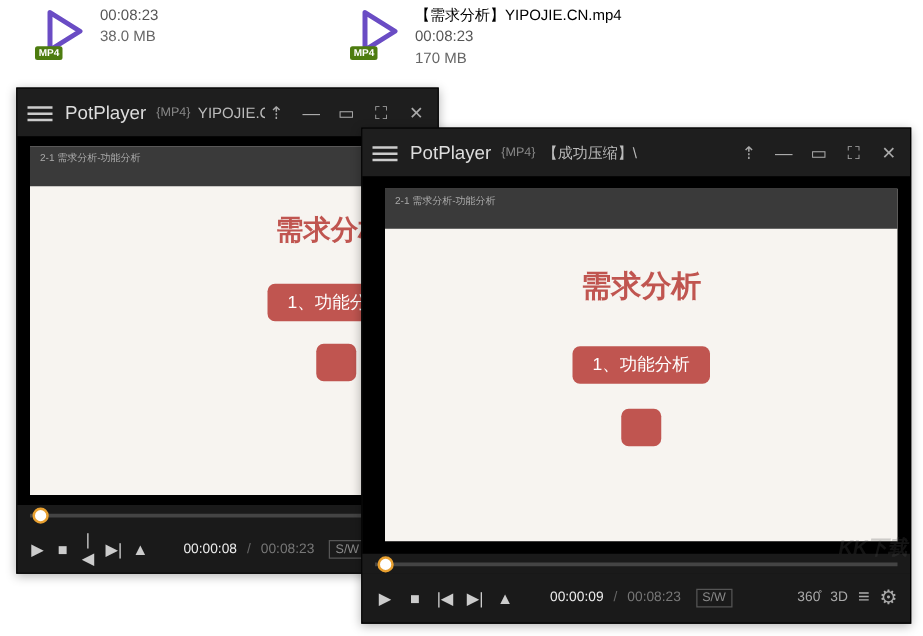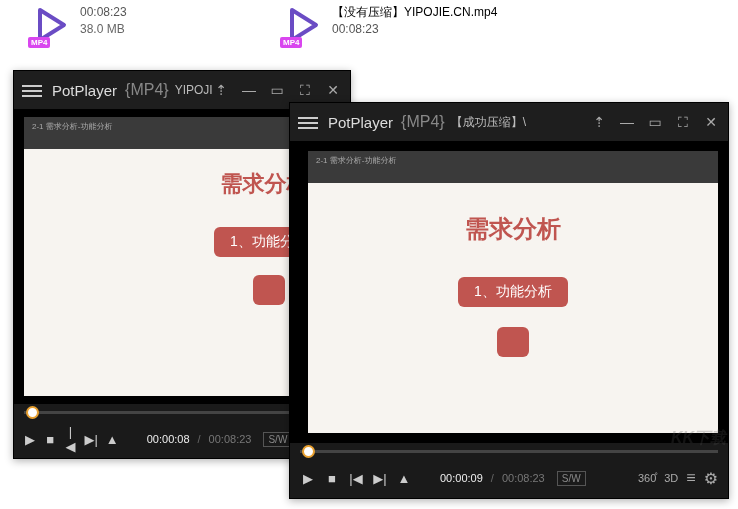--- a/index.html
+++ b/index.html
@@ -1,35 +1,35 @@
 <!DOCTYPE html>
 <html><head>
 <meta charset="utf-8">
 <style>
 * { margin: 0; padding: 0; box-sizing: border-box; }
 body { font-family: "Microsoft YaHei", Arial, sans-serif; background: #fff; width: 738px; height: 509px; position: relative; overflow: hidden; }
 
 .file-item { position: absolute; display: flex; gap: 8px; }
 .file-icon { width: 42px; height: 42px; position: relative; }
 .file-icon svg { width: 42px; height: 42px; }
-.mp4-badge { position: absolute; bottom: -2px; left: -2px; background: #d946ef; color: #fff; font-size: 8px; padding: 1px 3px; border-radius: 2px; font-weight: bold; }
+.mp4-badge { position: absolute; bottom: -2px; left: -2px; background: #4d7c0f; color: #fff; font-size: 8px; padding: 1px 3px; border-radius: 2px; font-weight: bold; }
 .file-info { display: flex; flex-direction: column; font-size: 12px; line-height: 1.4; }
 .file-name { color: #000; }
 .file-dur { color: #555; }
 .file-size { color: #666; }
 
 .player { position: absolute; background: #1a1a1a; border: 1px solid #000; box-shadow: 0 2px 8px rgba(0,0,0,0.3); }
 .player-1 { left: 13px; top: 70px; width: 338px; height: 389px; }
 .player-2 { left: 289px; top: 102px; width: 440px; height: 397px; }
 
 .titlebar { height: 38px; background: #1e1e1e; display: flex; align-items: center; padding: 0 8px; color: #ccc; }
 .hamburger { width: 20px; height: 16px; margin-right: 10px; cursor: pointer; }
 .hamburger div { height: 2px; background: #ccc; margin: 3px 0; }
 .app-name { font-size: 15px; color: #ddd; margin-right: 8px; }
-.fmt { font-size: 16px; color: #888; margin-right: 6px; }
+.fmt { font-size: 10px; color: #888; margin-right: 6px; }
 .file-title { font-size: 12px; color: #bbb; flex: 1; white-space: nowrap; overflow: hidden; }
 .title-ctrls { display: flex; gap: 10px; align-items: center; }
 .title-ctrls span { color: #aaa; cursor: pointer; font-size: 14px; display: inline-flex; align-items: center; justify-content: center; width: 18px; height: 18px; }
 
 .video-area { position: relative; background: #000; overflow: hidden; }
 .player-1 .video-area { height: 295px; }
 .player-2 .video-area { height: 302px; }
 .slide { position: absolute; background: #f7f4f0; }
 .player-1 .slide { left: 10px; top: 8px; right: -50px; bottom: 8px; }
 .player-2 .slide { left: 18px; top: 10px; right: 10px; bottom: 10px; }
@@ -76,22 +76,23 @@
 </div>
 
 <div class="file-item" style="left:282px; top:4px;">
   <div class="file-icon">
     <svg viewBox="0 0 42 42">
         <polygon points="10,6 34,21 10,36" fill="none" stroke="#6a4cc4" stroke-width="4" stroke-linejoin="round"></polygon>
       </svg>
     <span class="mp4-badge">MP4</span>
   </div>
   <div class="file-info">
-    <span class="file-name">【没有压缩】YIPOJIE.CN.mp4</span>
+    <span class="file-name">【需求分析】YIPOJIE.CN.mp4</span>
     <span class="file-dur">00:08:23</span>
+    <span class="file-size">170 MB</span>
   </div>
 </div>
 
 <div class="player player-1">
   <div class="titlebar">
     <div class="hamburger">
         <div></div>
         <div></div>
         <div></div>
       </div>

